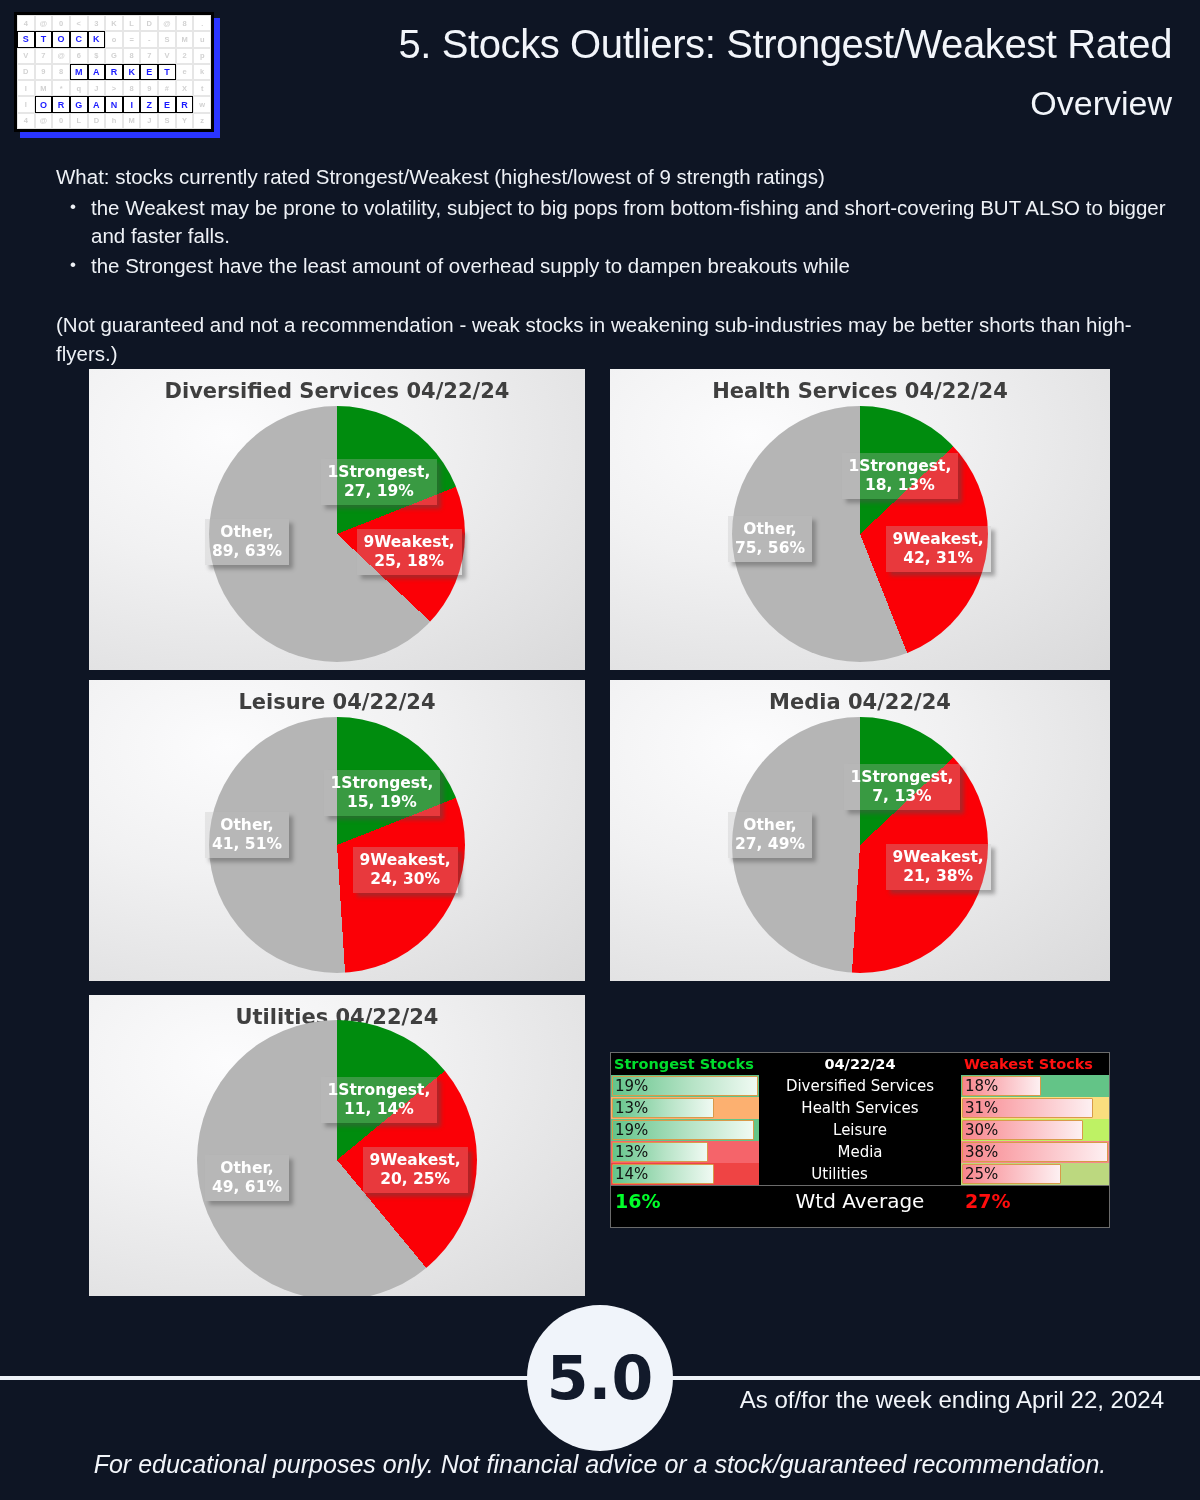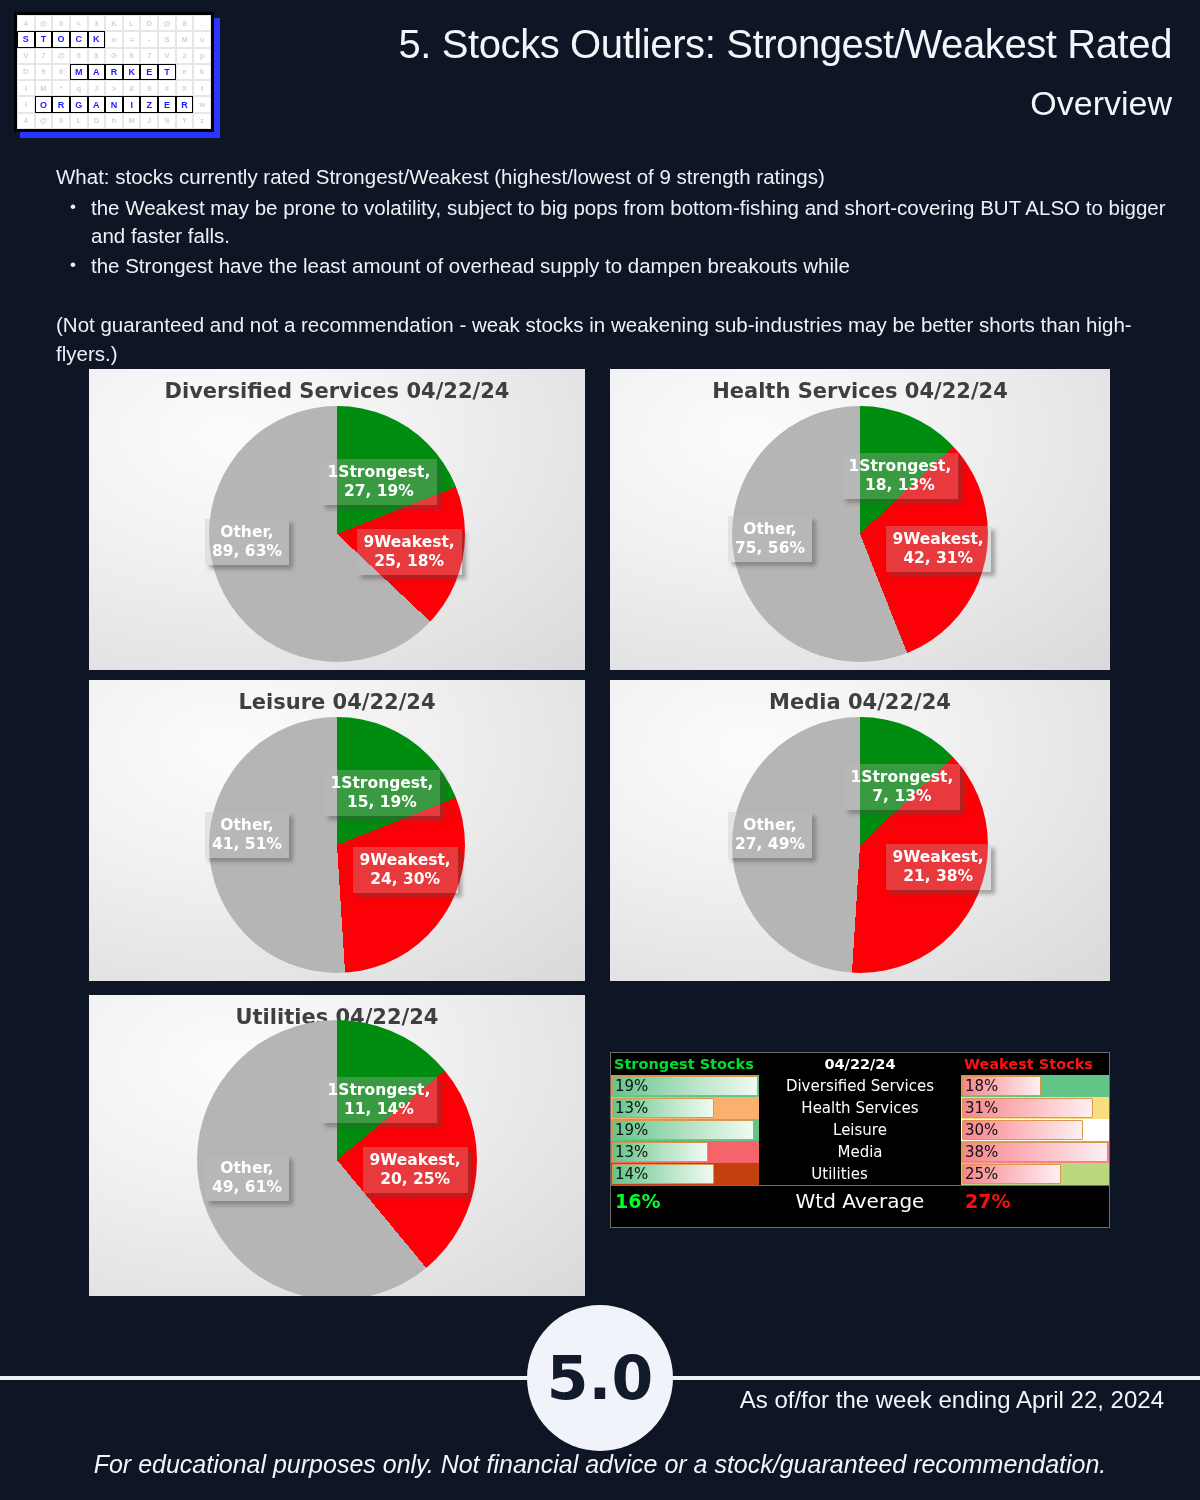--- a/index.html
+++ b/index.html
@@ -375,40 +375,40 @@
           </div>
         </div>
         <div class="st-row st-body-row">
           <div class="st-left cellbar" style="background: rgb(99, 196, 135);">
             <div class="fill" style="width: calc(97% - 2px); background: linear-gradient(90deg, rgb(99, 196, 138) 0%, rgb(182, 227, 198) 55%, rgb(240, 250, 243) 100%); border: 1px solid rgb(216, 154, 74);"></div>
             <div class="lbl">19%</div>
           </div>
           <div class="st-mid">
             <div class="st-name">Leisure</div>
           </div>
-          <div class="st-right cellbar" style="background: #ffffff; padding-left: 12px;">
+          <div class="st-right cellbar" style="background: #bef264; padding-left: 12px;">
             <div class="fill" style="width: calc(83% - 2px); background: linear-gradient(90deg, rgb(248, 133, 140) 0%, rgb(251, 192, 197) 55%, rgb(253, 240, 242) 100%); border: 1px solid rgb(216, 154, 74);"></div>
             <div class="lbl">30%</div>
           </div>
         </div>
         <div class="st-row st-body-row">
           <div class="st-left cellbar" style="background: rgb(245, 100, 106);">
             <div class="fill" style="width: calc(66% - 2px); background: linear-gradient(90deg, rgb(99, 196, 138) 0%, rgb(182, 227, 198) 55%, rgb(240, 250, 243) 100%); border: 1px solid rgb(216, 154, 74);"></div>
             <div class="lbl">13%</div>
           </div>
           <div class="st-mid">
             <div class="st-name">Media</div>
           </div>
           <div class="st-right cellbar" style="background: rgb(248, 134, 140);">
             <div class="fill" style="width: calc(100% - 2px); background: linear-gradient(90deg, rgb(248, 133, 140) 0%, rgb(251, 192, 197) 55%, rgb(253, 240, 242) 100%); border: 1px solid rgb(216, 154, 74);"></div>
             <div class="lbl">38%</div>
           </div>
         </div>
         <div class="st-row st-body-row">
-          <div class="st-left cellbar" style="background: #c2410c;">
+          <div class="st-left cellbar" style="background: #ef4444;">
             <div class="fill" style="width: calc(70% - 2px); background: linear-gradient(90deg, rgb(99, 196, 138) 0%, rgb(182, 227, 198) 55%, rgb(240, 250, 243) 100%); border: 1px solid rgb(216, 154, 74);"></div>
             <div class="lbl">14%</div>
           </div>
           <div class="st-mid">
             <div class="st-name">Utilities</div>
           </div>
           <div class="st-right cellbar" style="background: rgb(188, 216, 127); margin-left: 41px;">
             <div class="fill" style="width: calc(68% - 2px); background: linear-gradient(90deg, rgb(248, 133, 140) 0%, rgb(251, 192, 197) 55%, rgb(253, 240, 242) 100%); border: 1px solid rgb(216, 154, 74);"></div>
             <div class="lbl">25%</div>
           </div>

